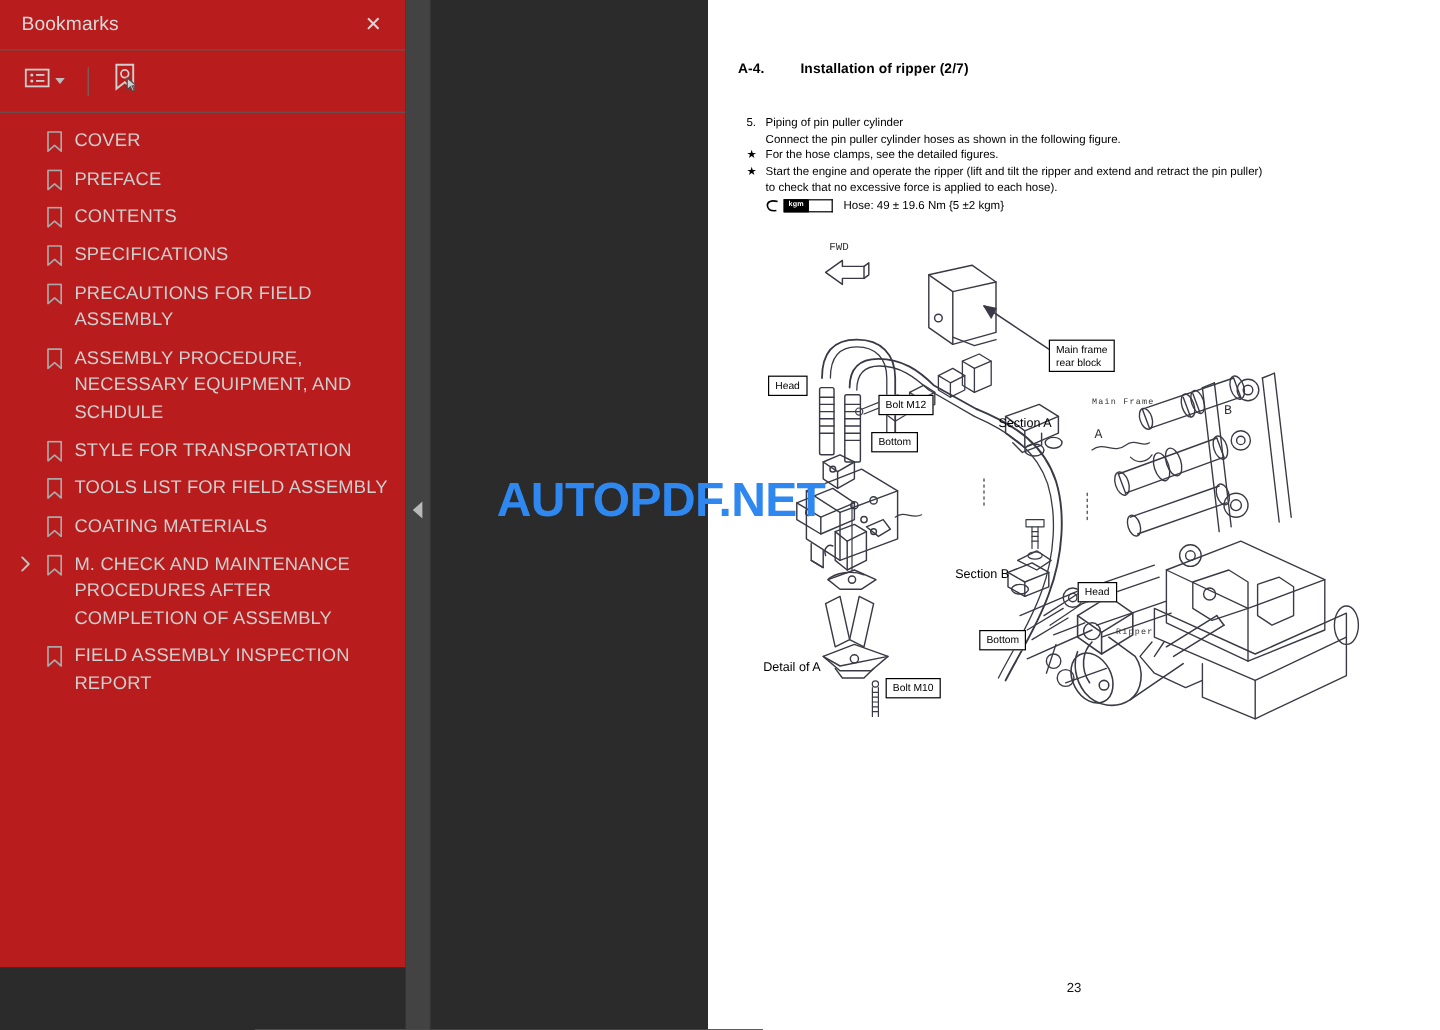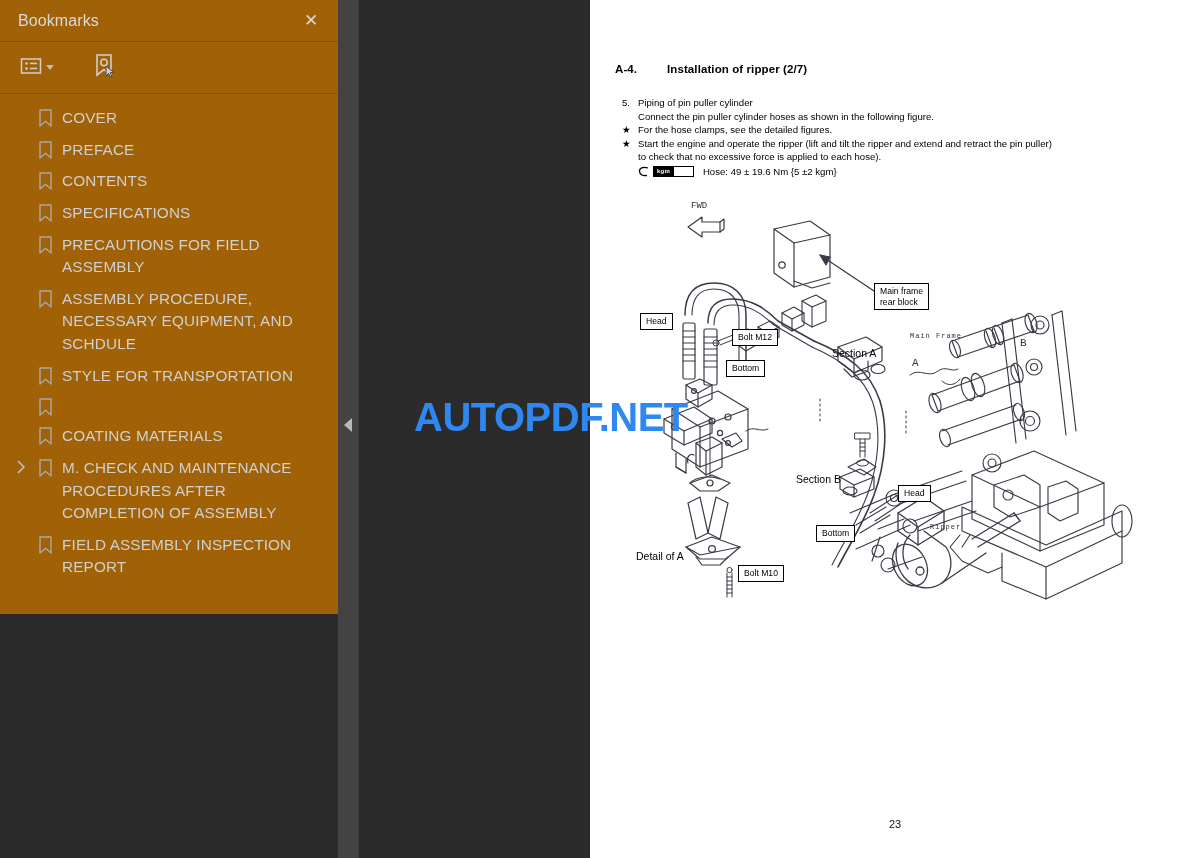--- a/index.html
+++ b/index.html
@@ -6,22 +6,22 @@
   html, body {
     width: 1200px; height: 858px;
     overflow: hidden;
     font-family: "Liberation Sans", sans-serif;
     background: #2b2b2b;
   }
   .app { position: relative; width: 1200px; height: 858px; display: flex; }
 
   
   .sidebar {
-    width: 338px; height: 614px;
-    background: #a16207;
+    width: 338px; height: 806px;
+    background: #b91c1c;
     display: flex; flex-direction: column;
     flex: 0 0 338px;
   }
   .sb-header {
     height: 42px; flex: 0 0 42px;
     display: flex; align-items: center;
     padding: 0 14px 0 18px;
     border-bottom: 1px solid #5a5a5a;
   }
   .sb-title {
@@ -105,21 +105,21 @@
     left: 231px; top: 0;
     width: 610px; height: 858px;
     background: #ffffff;
   }
 
   .doc-head {
     position: absolute; left: 25px; top: 52px;
     font-size: 11.5px; font-weight: bold; color: #000;
     letter-spacing: .1px;
   }
-  .doc-head .num { display: inline-block; width: 52px; margin-top: 11px; }
+  .doc-head .num { display: inline-block; width: 52px; }
 
   .doc-body {
     position: absolute; left: 32px; top: 96px;
     width: 566px;
     font-size: 9.6px; color: #000; line-height: 1.42;
   }
   .bl { display: flex; }
   .bl .mk { flex: 0 0 16px; }
   .bl .tx { flex: 1; }
   .ind { padding-left: 16px; }
@@ -316,20 +316,21 @@
           <div class="bm-arrow empty">
             <svg width="9" height="14" viewBox="0 0 9 14">
               <path d="M1.5 1.5 L7 7 L1.5 12.5" fill="none" stroke="#c2c2c2" stroke-width="1.6" stroke-linecap="round" stroke-linejoin="round"></path>
             </svg>
           </div>
           <div class="bm-icon">
             <svg width="13" height="18" viewBox="0 0 13 18">
               <path d="M1 1 H12 V17 L6.5 12.2 L1 17 Z" fill="none" stroke="#a9a9a9" stroke-width="1.4" stroke-linejoin="round"></path>
             </svg>
           </div>
+          <div class="bm-label">TOOLS LIST FOR FIELD ASSEMBLY</div>
         </div>
         <div class="bm-row">
           <div class="bm-arrow empty">
             <svg width="9" height="14" viewBox="0 0 9 14">
               <path d="M1.5 1.5 L7 7 L1.5 12.5" fill="none" stroke="#c2c2c2" stroke-width="1.6" stroke-linecap="round" stroke-linejoin="round"></path>
             </svg>
           </div>
           <div class="bm-icon">
             <svg width="13" height="18" viewBox="0 0 13 18">
               <path d="M1 1 H12 V17 L6.5 12.2 L1 17 Z" fill="none" stroke="#a9a9a9" stroke-width="1.4" stroke-linejoin="round"></path>

